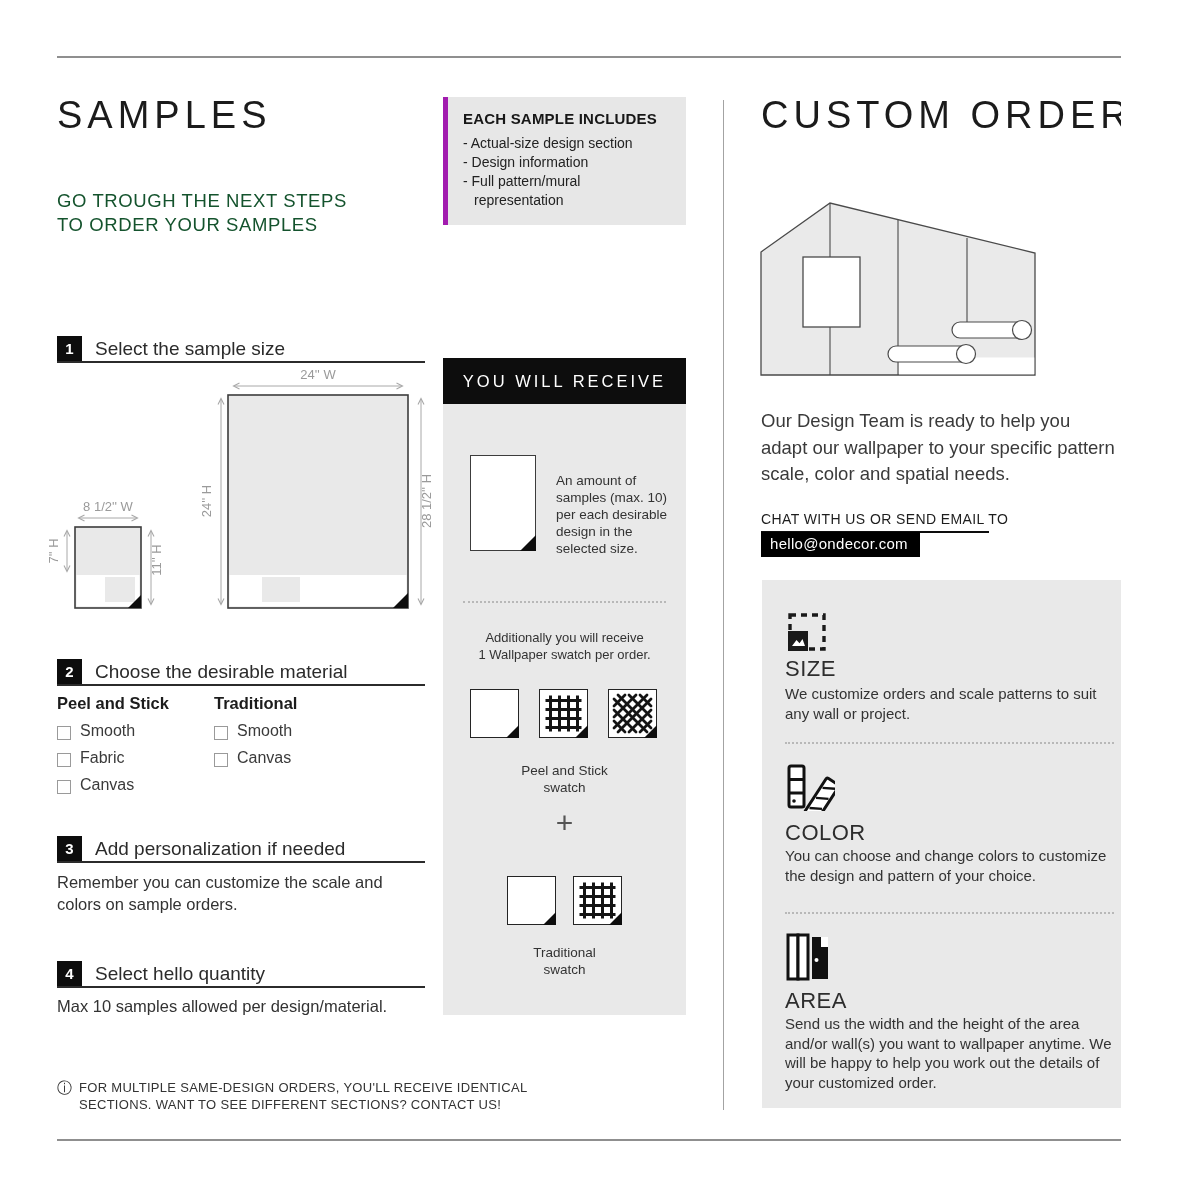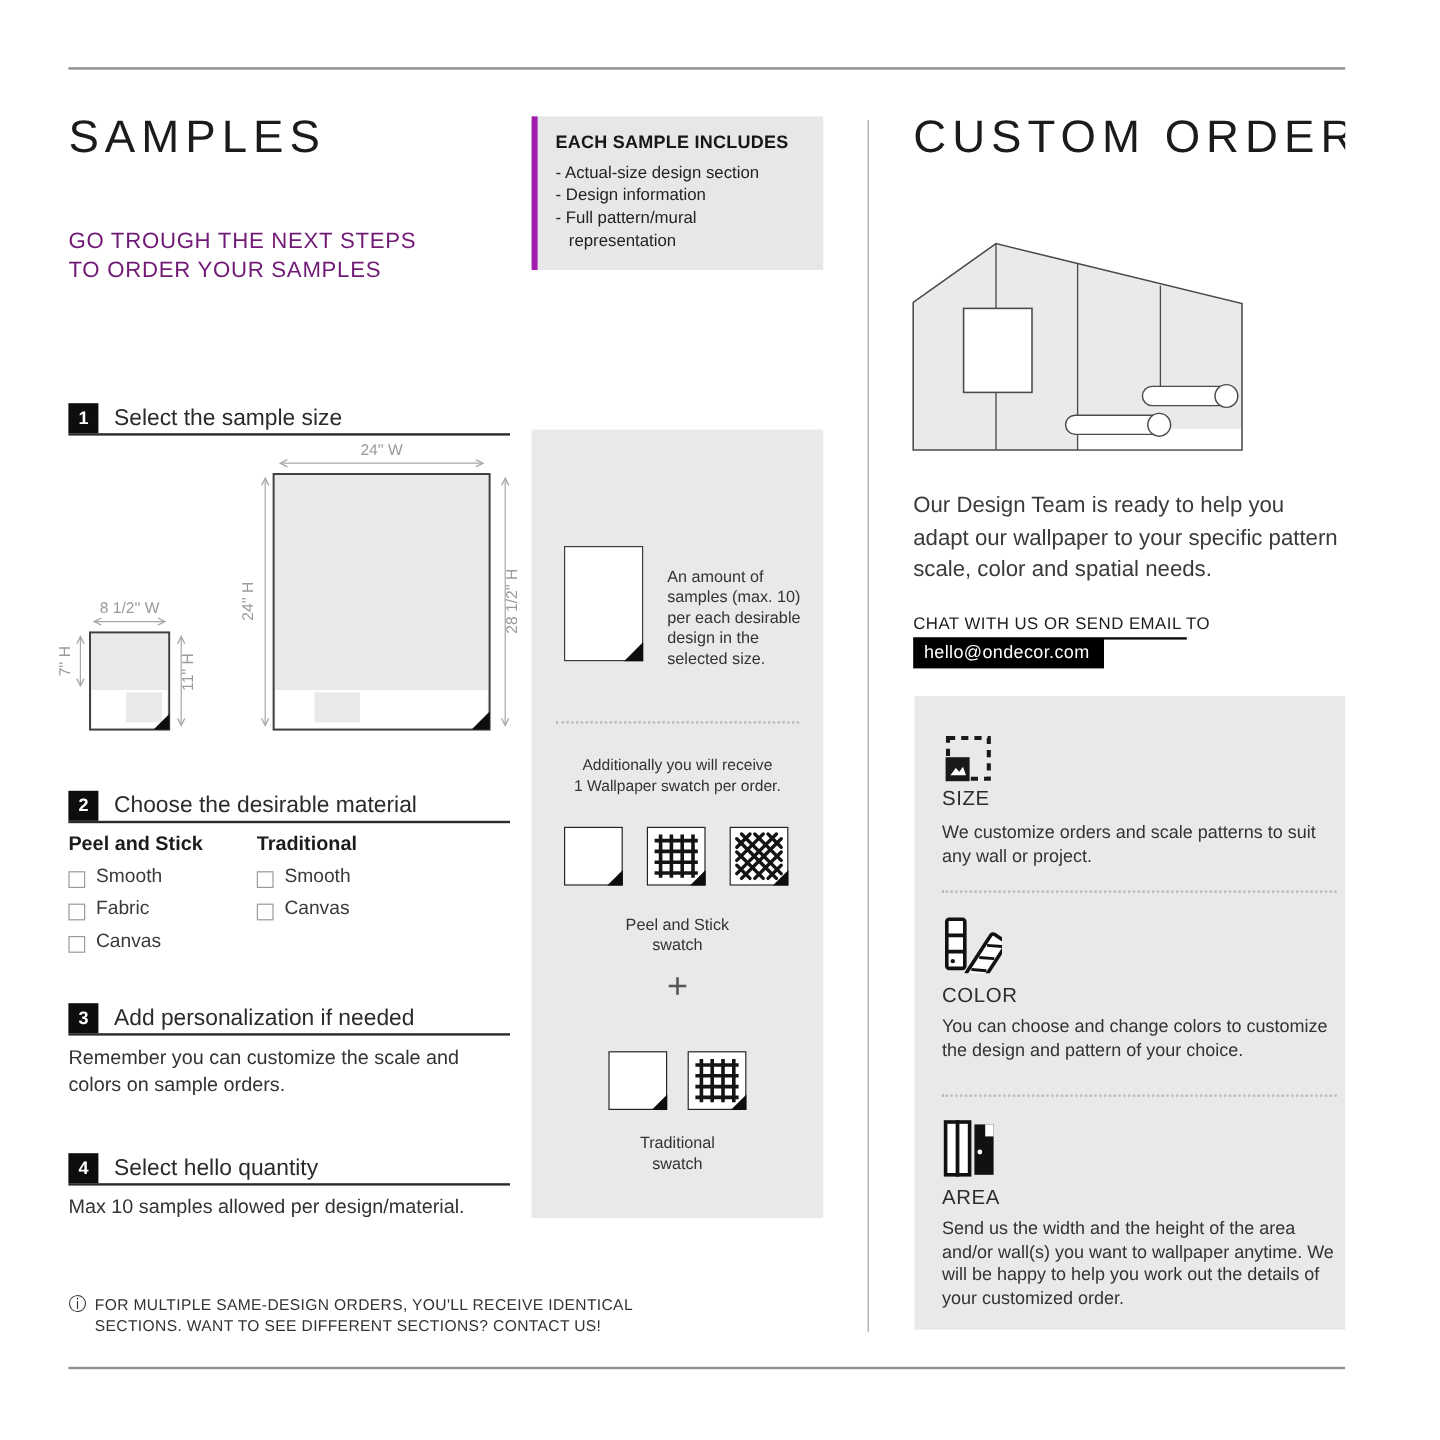--- a/index.html
+++ b/index.html
@@ -6,21 +6,21 @@
   body{width:1200px;height:1200px;font-family:"Liberation Sans","DejaVu Sans",sans-serif;color:#2b2b2b;-webkit-font-smoothing:antialiased;}
   #page{position:relative;width:1121px;height:1200px;background:#fff;overflow:hidden;}
   .rule{position:absolute;left:57px;width:1083px;height:2px;background:#8f8f8f;}
   #rule-top{top:56px;} #rule-bottom{top:1139px;}
   #v-divider{position:absolute;left:723px;top:100px;width:1px;height:1010px;background:#a3a3a3;}
 
   
   .big-title{position:absolute;font-size:38px;font-weight:500;letter-spacing:5px;color:#1b1b1b;white-space:nowrap;}
   #samples-title{left:57px;top:94px;}
   #custom-title{left:761px;top:94px;}
-  #intro{position:absolute;left:57px;top:189px;font-size:18.5px;letter-spacing:.6px;line-height:23.5px;color:#701a75;}
+  #intro{position:absolute;left:57px;top:189px;font-size:18.5px;letter-spacing:.6px;line-height:23.5px;color:#14532d;}
 
   #includes-box{position:absolute;left:443px;top:97px;width:208px;background:#e7e7e7;border-left:5px solid #a21caf;padding:13px 15px 15px 15px;}
   #includes-box .ib-title{font-size:15px;font-weight:700;color:#171717;letter-spacing:.2px;margin-bottom:7px;}
   #includes-box .ib-item{font-size:14px;line-height:19px;color:#222;padding-left:11px;text-indent:-11px;}
 
   .step-row{position:absolute;left:57px;width:368px;border-bottom:2px solid #2b2b2b;display:flex;align-items:stretch;}
   .step-num{width:25px;height:25px;background:#0d0d0d;color:#fff;font-size:15px;font-weight:700;display:flex;align-items:center;justify-content:center;flex:0 0 25px;}
   .step-label{margin-left:13px;font-size:19px;color:#2b2b2b;padding-top:2px;white-space:nowrap;}
   #step1{top:336px;} #step2{top:659px;} #step3{top:836px;} #step4{top:961px;}
 
@@ -60,21 +60,21 @@
   #plus-sign{position:absolute;left:0;top:448px;width:100%;text-align:center;font-size:30px;font-weight:300;color:#555;}
 
   
   #house{position:absolute;left:760px;top:196px;overflow:visible;}
   #custom-intro{position:absolute;left:761px;top:408px;width:356px;font-size:18.5px;line-height:26.5px;color:#3a3a3a;}
   #chat-wrap{position:absolute;left:761px;top:511px;width:228px;border-bottom:2px solid #0d0d0d;padding-bottom:4px;}
   #chat-label{font-size:14px;letter-spacing:.4px;color:#1d1d1d;white-space:nowrap;}
   #email-badge{position:absolute;left:761px;top:532px;background:#000;color:#fff;font-size:15px;padding:3px 12px 5px 9px;letter-spacing:.3px;}
   #features-panel{position:absolute;left:762px;top:580px;width:375px;height:528px;background:#e9e9e9;}
   .feat-icon{position:absolute;left:23px;}
-  .feat-title{position:absolute;left:23px;font-size:17px;letter-spacing:.5px;color:#2d2d2d;}
+  .feat-title{position:absolute;left:23px;font-size:22px;letter-spacing:.5px;color:#2d2d2d;}
   .feat-text{position:absolute;left:23px;width:332px;font-size:15px;line-height:19.5px;color:#333;}
   .feat-div{position:absolute;left:23px;width:329px;}
   #size-icon{top:30px;} #size-title{top:76px;} #size-text{top:104px;} #div1{top:162px;}
   #color-icon{top:183px;} #color-title{top:240px;} #color-text{top:266px;} #div2{top:332px;}
   #area-icon{top:352px;} #area-title{top:408px;} #area-text{top:434px;}
 </style>
 </head>
 <body>
 
 <div id="page">
@@ -177,20 +177,21 @@
 
   <div id="footer-note">
     <span class="info-glyph">ⓘ</span>
     <div>
       <div class="fn-line">FOR MULTIPLE SAME-DESIGN ORDERS, YOU'LL RECEIVE IDENTICAL</div>
       <div class="fn-line">SECTIONS. WANT TO SEE DIFFERENT SECTIONS? CONTACT US!</div>
     </div>
   </div>
 
   <div id="receive-panel">
+    <div id="receive-header">YOU WILL RECEIVE</div>
 
     <div id="sheet">
         <div class="fold"></div>
       </div>
     <div id="sheet-text">An amount of samples (max. 10) per each desirable design in the selected size.</div>
 
     <div class="dotted" id="dotted-mid"></div>
 
     <div id="additional-text">
       <div>Additionally you will receive</div>

